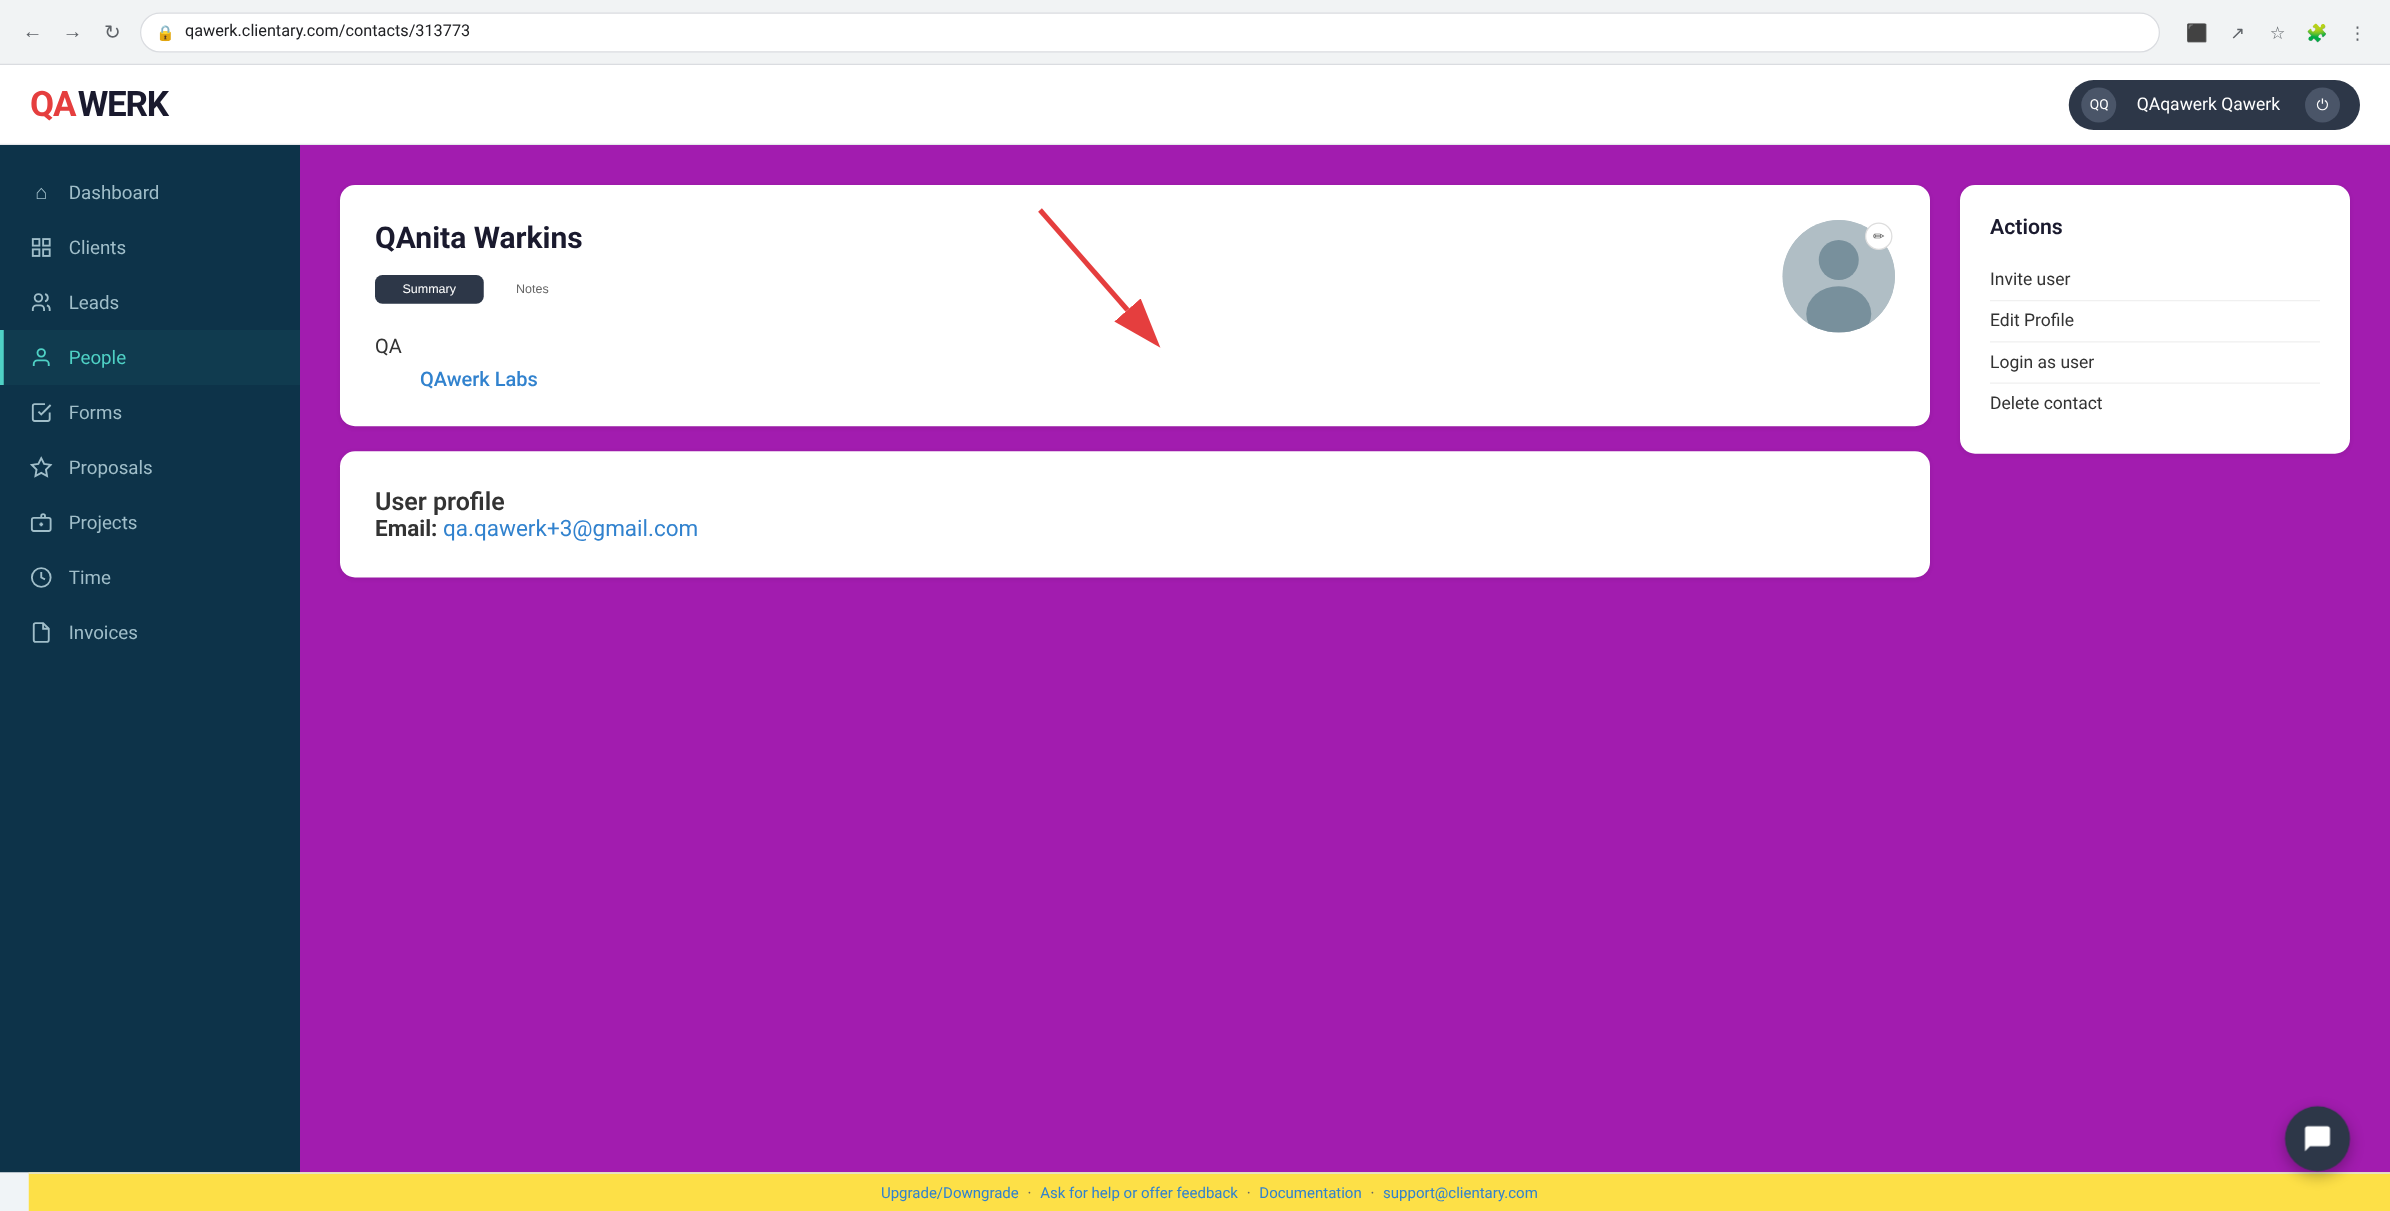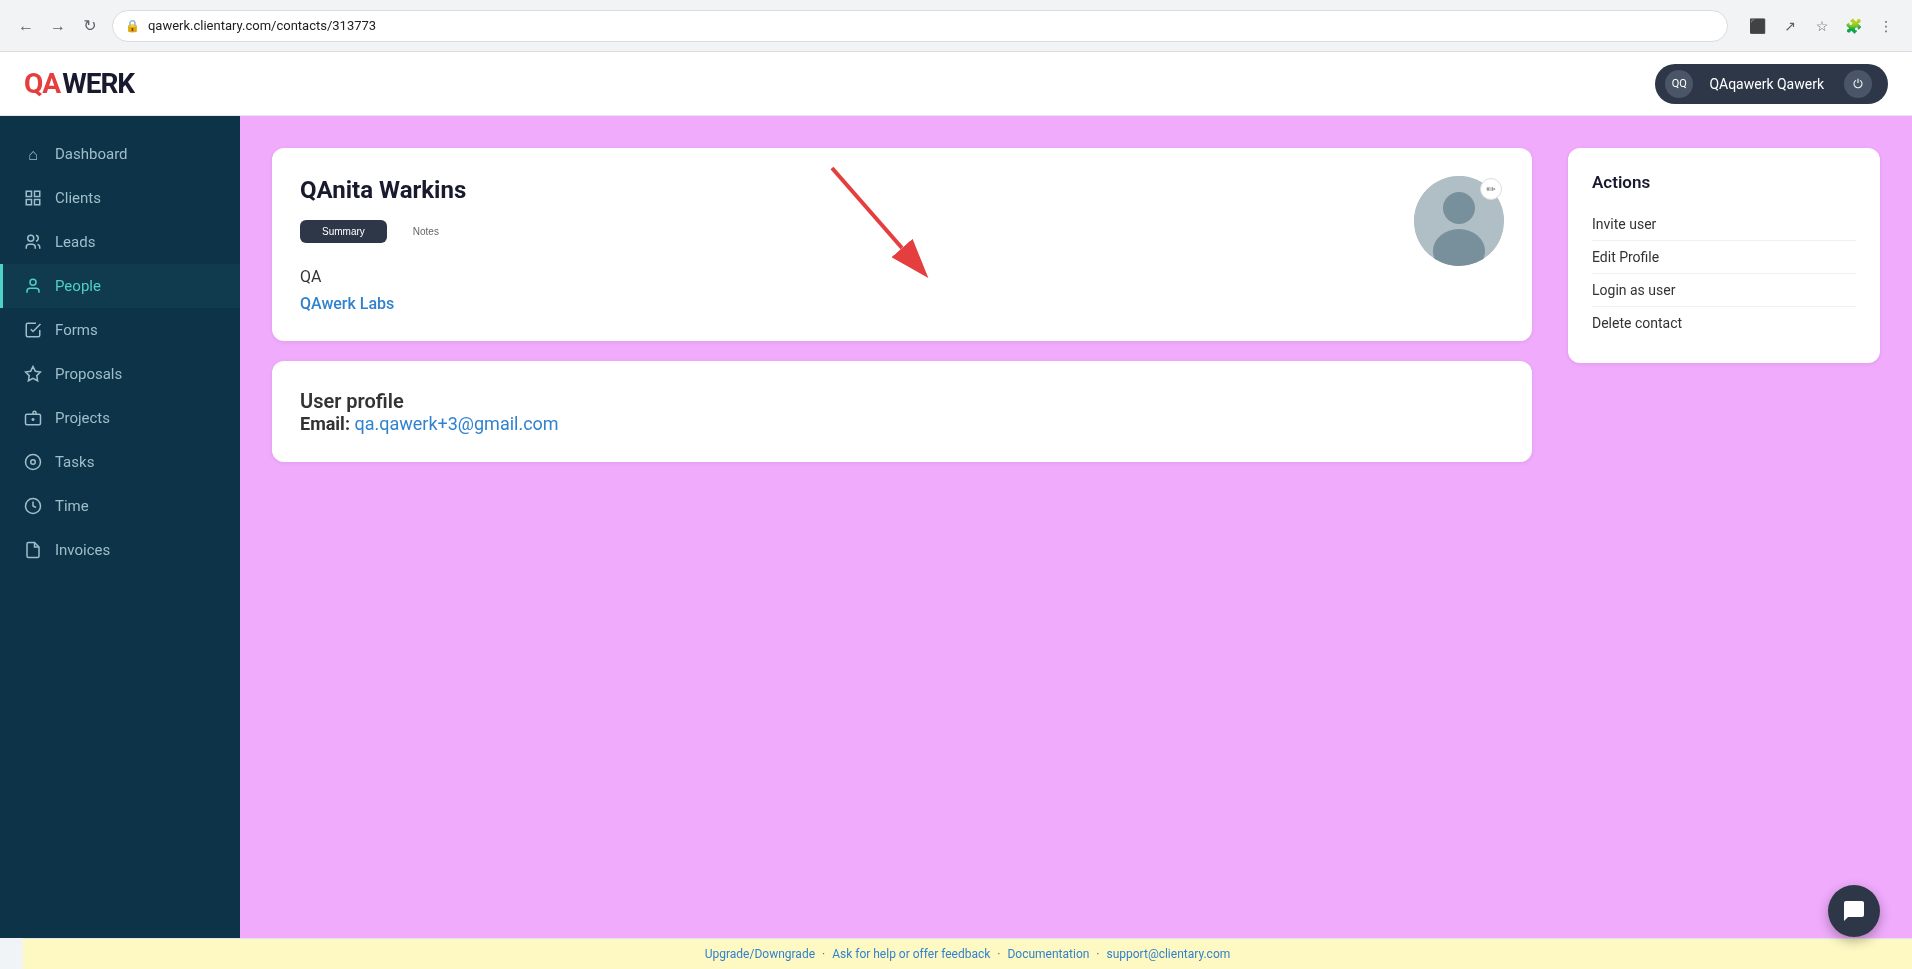--- a/index.html
+++ b/index.html
@@ -121,21 +121,21 @@
       color: #a0bec9;
       cursor: pointer;
       font-size: 15px;
       transition: background 0.15s;
       border-left: 3px solid transparent;
     }
     .sidebar-item.active { color: #4fd1c5; border-left-color: #4fd1c5; background: rgba(79,209,197,0.05); }
     .sidebar-icon { width: 20px; height: 20px; display: flex; align-items: center; justify-content: center; font-size: 16px; flex-shrink: 0; }
 
     
-    .content { flex: 1; overflow-y: auto; background: #f0abfc; padding: 32px; display: flex; gap: 36px; align-items: flex-start; }
+    .content { flex: 1; overflow-y: auto; background: #a21caf; padding: 32px; display: flex; gap: 24px; align-items: flex-start; }
 
     
     .main-column { flex: 1; display: flex; flex-direction: column; gap: 20px; }
     .card {
       background: white;
       border-radius: 12px;
       padding: 28px;
       box-shadow: 0 1px 4px rgba(0,0,0,0.08);
     }
     .profile-name { font-size: 24px; font-weight: 700; color: #1a1a2e; margin-bottom: 16px; }
@@ -145,21 +145,21 @@
       border-radius: 6px;
       border: none;
       font-size: 10px;
       cursor: pointer;
       background: transparent;
       color: #666;
     }
     .tab-btn.active { background: #2d3748; color: white; }
 
     .profile-role { font-size: 16px; color: #333; margin-bottom: 8px; }
-    .profile-company { font-size: 16px; color: #3182ce; font-weight: 500; }
+    .profile-company { font-size: 16px; color: #3182ce; font-weight: 500; text-align: center; }
 
     .avatar-container { position: relative; flex-shrink: 0; }
     .avatar-circle {
       width: 90px; height: 90px;
       border-radius: 50%;
       background: #b0bec5;
       display: flex; align-items: center; justify-content: center;
       overflow: hidden;
     }
     .edit-avatar-btn {
@@ -214,21 +214,21 @@
       background: #2d3748;
       display: flex; align-items: center; justify-content: center;
       cursor: pointer;
       color: white;
       font-size: 22px;
       box-shadow: 0 4px 12px rgba(0,0,0,0.3);
     }
 
     
     .footer-bar {
-      background: #fef9c3;
+      background: #fde047;
       padding: 8px 44px;
       font-size: 12px;
       color: #666;
       text-align: center;
       border-top: 1px solid #dde4ea;
       margin-left: 23px;
     }
     .footer-bar a { color: #3182ce; text-decoration: none; margin: 0 4px; }
   </style>
 </head>
@@ -325,29 +325,20 @@
       <div class="sidebar-item">
         <span class="sidebar-icon">
           <svg width="18" height="18" viewBox="0 0 24 24" fill="none" stroke="currentColor" stroke-width="2">
               <rect x="2" y="7" width="20" height="14" rx="2"></rect>
               <path d="M16 7V5a2 2 0 0 0-4 0v2"></path>
               <line x1="12" y1="12" x2="12" y2="16"></line>
               <line x1="10" y1="14" x2="14" y2="14"></line>
             </svg>
         </span>
         <span>Projects</span>
-      </div>
-      <div class="sidebar-item">
-        <span class="sidebar-icon">
-          <svg width="18" height="18" viewBox="0 0 24 24" fill="none" stroke="currentColor" stroke-width="2">
-              <circle cx="12" cy="12" r="10"></circle>
-              <circle cx="12" cy="12" r="3"></circle>
-            </svg>
-        </span>
-        <span>Tasks</span>
       </div>
       <div class="sidebar-item">
         <span class="sidebar-icon">
           <svg width="18" height="18" viewBox="0 0 24 24" fill="none" stroke="currentColor" stroke-width="2">
               <circle cx="12" cy="12" r="10"></circle>
               <polyline points="12 6 12 12 16 14"></polyline>
             </svg>
         </span>
         <span>Time</span>
       </div>

